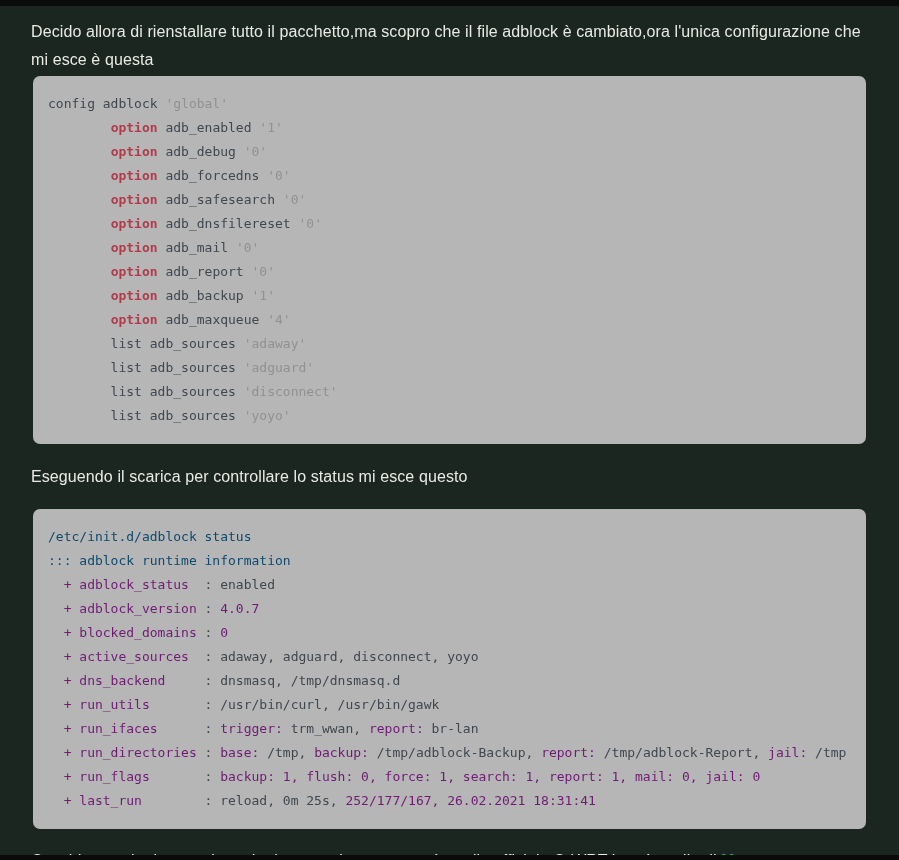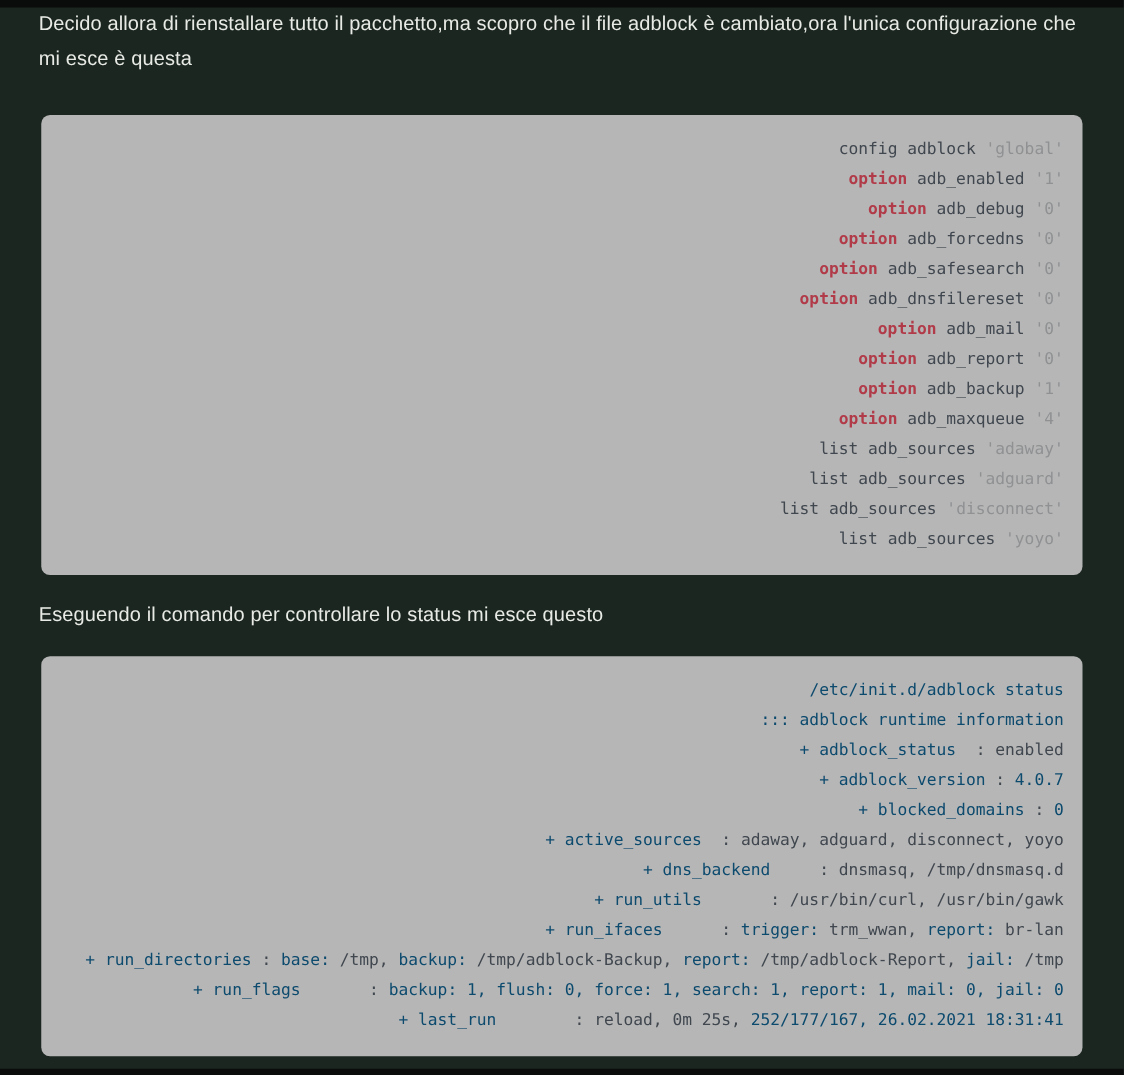--- a/index.html
+++ b/index.html
@@ -9,50 +9,50 @@
     font-family:"Liberation Sans", sans-serif;
   }
   .edge-strip{position:absolute;left:0;width:899px;background:#0a0c0b;}
   .edge-strip.top{top:0;height:6px;}
   .edge-strip.bottom{bottom:0;height:5px;}
   .content{padding:0 31px;}
   .post-p{
     color:#e8eae5;font-size:16px;line-height:28px;margin:0;
     letter-spacing:.1px;
   }
-  .post-p.intro{padding-top:6px;margin-bottom:30px;}
+  .post-p.intro{padding-top:18px;margin-bottom:2px;}
   .post-p.status{margin:19px 0 18px;}
   .post-p.outro{margin:18px 0 0;}
   .codeblock{
     background:#b6b6b6;border-radius:7px;
     padding:16px 15px;margin:0 2px 0 2px;
     font-family:"DejaVu Sans Mono","Liberation Mono",monospace;
     font-size:13px;line-height:24px;
     white-space:pre;overflow:hidden;
   }
-  .code-line{white-space:pre;text-align:right;}
+  .code-line{white-space:pre;}
   .tok-d{color:#40474f;}   
   .tok-r{color:#b13b49;font-weight:bold;}   
   .tok-s{color:#8f9193;}   
-  .tok-b{color:#0c4a6e;}   
+  .tok-b{color:#701a75;}   
   .tok-n{color:#0c4a6e;}   
   .link-green{color:#2aa73a;font-weight:bold;text-decoration:none;cursor:pointer;}
 </style>
 </head>
 <body>
 
 <div class="edge-strip top"></div>
 
 <div class="content">
 
   <p class="post-p intro">Decido allora di rienstallare tutto il pacchetto,ma scopro che il file adblock è cambiato,ora l'unica configurazione che mi esce è questa</p>
 
   <pre class="codeblock"><div class="code-line"><span class="tok-d">config adblock </span><span class="tok-s">'global'</span></div><div class="code-line"><span class="tok-d">        </span><span class="tok-r">option</span><span class="tok-d"> adb_enabled </span><span class="tok-s">'1'</span></div><div class="code-line"><span class="tok-d">        </span><span class="tok-r">option</span><span class="tok-d"> adb_debug </span><span class="tok-s">'0'</span></div><div class="code-line"><span class="tok-d">        </span><span class="tok-r">option</span><span class="tok-d"> adb_forcedns </span><span class="tok-s">'0'</span></div><div class="code-line"><span class="tok-d">        </span><span class="tok-r">option</span><span class="tok-d"> adb_safesearch </span><span class="tok-s">'0'</span></div><div class="code-line"><span class="tok-d">        </span><span class="tok-r">option</span><span class="tok-d"> adb_dnsfilereset </span><span class="tok-s">'0'</span></div><div class="code-line"><span class="tok-d">        </span><span class="tok-r">option</span><span class="tok-d"> adb_mail </span><span class="tok-s">'0'</span></div><div class="code-line"><span class="tok-d">        </span><span class="tok-r">option</span><span class="tok-d"> adb_report </span><span class="tok-s">'0'</span></div><div class="code-line"><span class="tok-d">        </span><span class="tok-r">option</span><span class="tok-d"> adb_backup </span><span class="tok-s">'1'</span></div><div class="code-line"><span class="tok-d">        </span><span class="tok-r">option</span><span class="tok-d"> adb_maxqueue </span><span class="tok-s">'4'</span></div><div class="code-line"><span class="tok-d">        list adb_sources </span><span class="tok-s">'adaway'</span></div><div class="code-line"><span class="tok-d">        list adb_sources </span><span class="tok-s">'adguard'</span></div><div class="code-line"><span class="tok-d">        list adb_sources </span><span class="tok-s">'disconnect'</span></div><div class="code-line"><span class="tok-d">        list adb_sources </span><span class="tok-s">'yoyo'</span></div></pre>
 
-  <p class="post-p status">Eseguendo il comando per controllare lo status mi esce questo</p>
+  <p class="post-p status">Eseguendo il scarica per controllare lo status mi esce questo</p>
 
   <pre class="codeblock"><div class="code-line"><span class="tok-n">/etc/init.d/adblock status</span></div><div class="code-line"><span class="tok-n">::: adblock runtime information</span></div><div class="code-line"><span class="tok-d">  </span><span class="tok-b">+ adblock_status</span><span class="tok-d">  : enabled</span></div><div class="code-line"><span class="tok-d">  </span><span class="tok-b">+ adblock_version</span><span class="tok-d"> : </span><span class="tok-b">4.0.7</span></div><div class="code-line"><span class="tok-d">  </span><span class="tok-b">+ blocked_domains</span><span class="tok-d"> : </span><span class="tok-b">0</span></div><div class="code-line"><span class="tok-d">  </span><span class="tok-b">+ active_sources</span><span class="tok-d">  : adaway, adguard, disconnect, yoyo</span></div><div class="code-line"><span class="tok-d">  </span><span class="tok-b">+ dns_backend</span><span class="tok-d">     : dnsmasq, /tmp/dnsmasq.d</span></div><div class="code-line"><span class="tok-d">  </span><span class="tok-b">+ run_utils</span><span class="tok-d">       : /usr/bin/curl, /usr/bin/gawk</span></div><div class="code-line"><span class="tok-d">  </span><span class="tok-b">+ run_ifaces</span><span class="tok-d">      : </span><span class="tok-b">trigger:</span><span class="tok-d"> trm_wwan, </span><span class="tok-b">report:</span><span class="tok-d"> br-lan</span></div><div class="code-line"><span class="tok-d">  </span><span class="tok-b">+ run_directories</span><span class="tok-d"> : </span><span class="tok-b">base:</span><span class="tok-d"> /tmp, </span><span class="tok-b">backup:</span><span class="tok-d"> /tmp/adblock-Backup, </span><span class="tok-b">report:</span><span class="tok-d"> /tmp/adblock-Report, </span><span class="tok-b">jail:</span><span class="tok-d"> /tmp</span></div><div class="code-line"><span class="tok-d">  </span><span class="tok-b">+ run_flags</span><span class="tok-d">       : </span><span class="tok-b">backup: 1, flush: 0, force: 1, search: 1, report: 1, mail: 0, jail: 0</span></div><div class="code-line"><span class="tok-d">  </span><span class="tok-b">+ last_run</span><span class="tok-d">        : reload, 0m 25s, </span><span class="tok-b">252/177/167, 26.02.2021 18:31:41</span></div></pre>
 
   <p class="post-p outro"><span>Considerate che la repository da dove scarica tutto non è quella ufficiale O-WRT bensì quella di </span><a class="link-green">Macoers</a><span>.</span></p>
 
 </div>
 
 <div class="edge-strip bottom"></div>
 
 </body></html>

